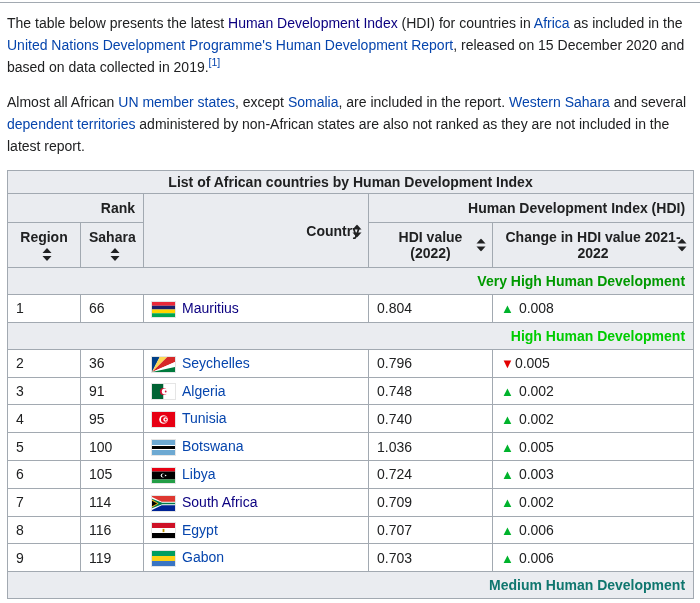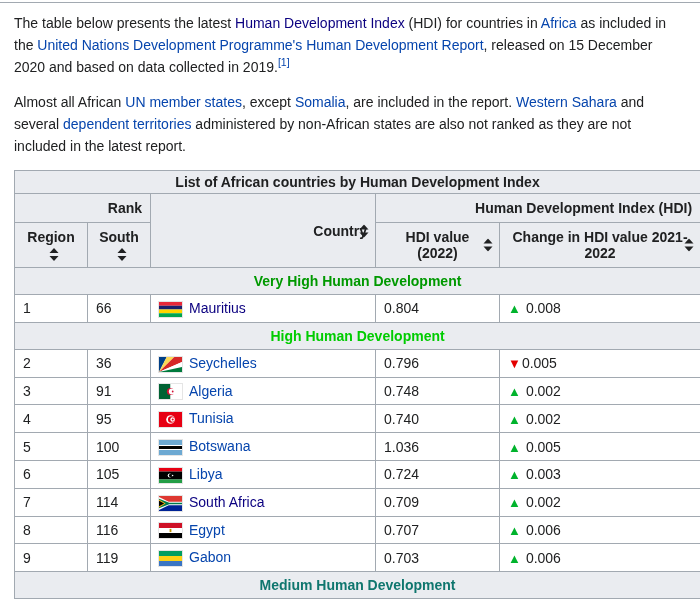--- a/index.html
+++ b/index.html
@@ -3,41 +3,41 @@
 <meta charset="utf-8">
 <style>
   * { box-sizing: border-box; }
   html,body { margin:0; padding:0; }
   body {
     width:700px; height:603px; overflow:hidden; background:#fff;
     font-family:"Liberation Sans","DejaVu Sans",sans-serif;
     font-size:14px; color:#202122;
   }
   .top-rule { border-top:1px solid #a2a9b1; margin-top:2px; }
-  .content { padding:0 14px; }
+  .content { padding:0 7px; }
   p.intro { margin:9px 0 13px; line-height:22px; }
   a.wlink { color:var(--link); text-decoration:none; cursor:pointer; }
   a.wlink.visited { color:var(--visited); }
   sup.ref { font-size:10.5px; line-height:0; vertical-align:super; }
 
   table.hdi { border-collapse:collapse; table-layout:fixed; width:686px; margin-top:13px; }
   th, td { border:1px solid var(--border); }
   th { background:var(--headbg); font-weight:bold; text-align:center; padding:4px 8px; }
   tr.title-row th { padding:3px 4px; }
   tr.head1 th { padding:6px 8px;text-align:right; }
   tr.head2 th { padding:6px 8px; vertical-align:middle; }
   th.rel { position:relative; }
   .hdr-wrap { display:inline-block; }
   .hdr-hdi { max-width:74px; }
   .hdr-chg { max-width:180px; }
   .sort-icon { display:inline-block; vertical-align:middle; margin-left:6px; cursor:pointer; }
   .sort-icon path { fill:#202122; }
   th.rel .sort-icon { position:absolute; right:6px; top:50%; transform:translateY(-50%); margin:0; }
 
-  tr.section-row td { background:var(--headbg); text-align:center; font-weight:bold; padding:5px 8px;margin-left:28px; }
+  tr.section-row td { background:var(--headbg); text-align:right; font-weight:bold; padding:5px 8px;margin-left:28px; }
   tr.data-row td { background:#fff; padding:5px 8px; text-align:left; }
 
   .flag { display:inline-block; width:23px; height:15px; vertical-align:middle;
           margin-right:7px; box-shadow:0 0 0 1px rgba(0,0,0,.1); }
   .flag svg { display:block; }
   .tri { font-size:13px; line-height:1; }
   .tri-up { color:var(--up); margin-right:5px; }
   .tri-down { color:var(--down); margin-right:1px; }
 </style>
 </head>
@@ -76,21 +76,21 @@
       </tr>
       <tr class="head2">
         <th>
           <span>Region</span>
           <svg class="sort-icon" width="10" height="13" viewBox="0 0 10 13">
               <path d="M5 0 L9.5 5 H0.5 Z"></path>
               <path d="M0.5 8 H9.5 L5 13 Z"></path>
             </svg>
         </th>
         <th>
-          <span>South</span>
+          <span>Sahara</span>
           <svg class="sort-icon" width="10" height="13" viewBox="0 0 10 13">
               <path d="M5 0 L9.5 5 H0.5 Z"></path>
               <path d="M0.5 8 H9.5 L5 13 Z"></path>
             </svg>
         </th>
         <th class="rel">
           <span class="hdr-wrap hdr-hdi">HDI value (2022)</span>
           <svg class="sort-icon" width="10" height="13" viewBox="0 0 10 13">
               <path d="M5 0 L9.5 5 H0.5 Z"></path>
               <path d="M0.5 8 H9.5 L5 13 Z"></path>

